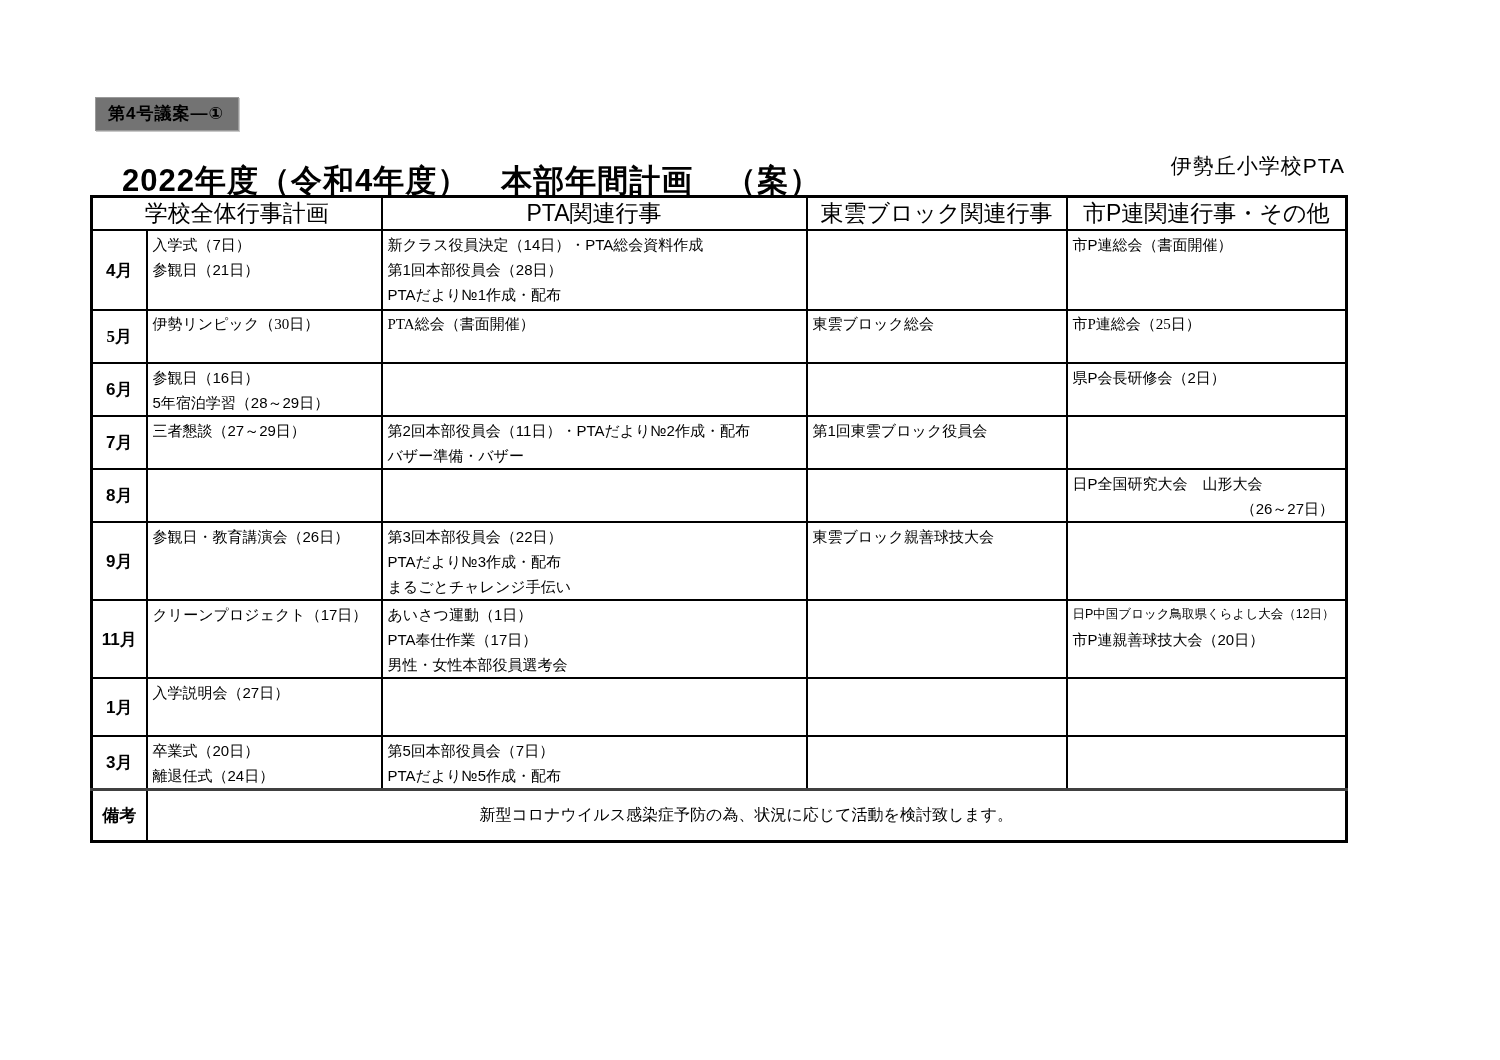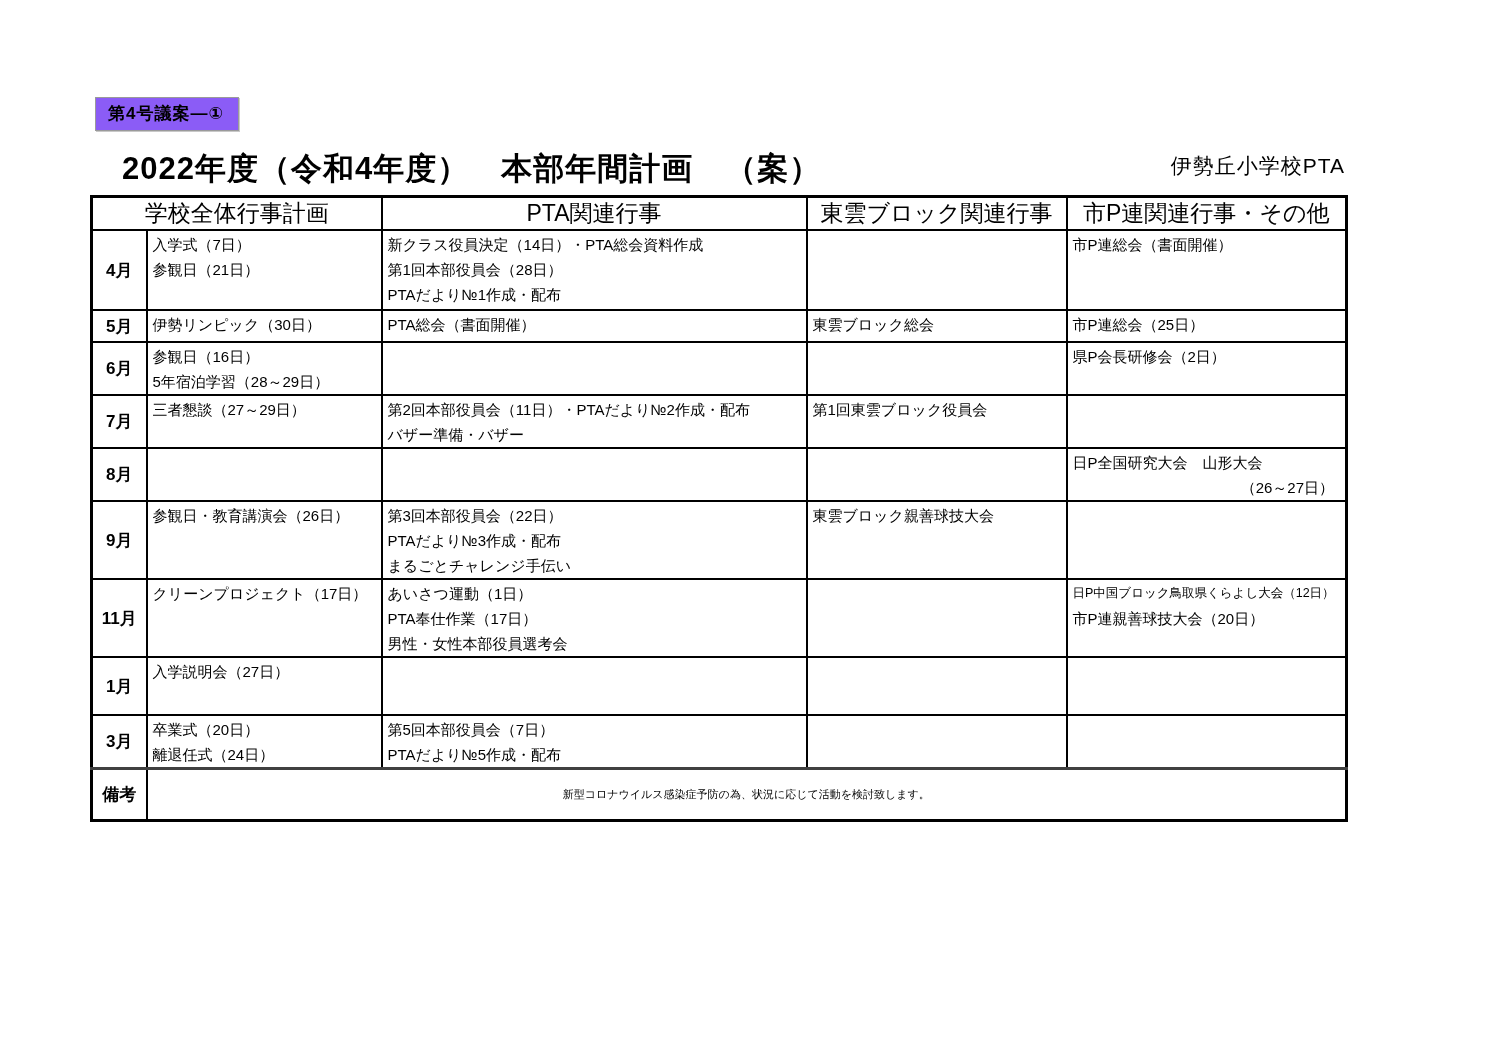--- a/index.html
+++ b/index.html
@@ -7,27 +7,27 @@
     width:1500px;height:1060px;
     font-family:"Liberation Sans","DejaVu Sans",sans-serif;
     color:#000;
     position:relative;
   }
   .page{position:absolute;inset:0;background:#fff;}
   .badge{
     position:absolute;left:95px;top:97px;
     border:1px solid #9a9a9a;
     box-shadow:1px 1px 0 #c8c8c8;
-    background:#8b5cf6;
+    background:#737373;
     padding:4px 14px 5px 12px;
     font-size:17px;font-weight:bold;
     letter-spacing:1px;
   }
   .doc-title{
-    position:absolute;left:122px;top:148px;margin:0;
+    position:absolute;left:122px;top:160px;margin:0;
     font-size:31px;font-weight:bold;letter-spacing:1px;
     white-space:nowrap;
   }
   .org{
     position:absolute;right:155px;top:152px;
     font-size:21px;font-weight:normal;letter-spacing:1px;
     white-space:nowrap;
     text-align:center;
   }
   table.sched{
@@ -59,21 +59,21 @@
   }
   td.cell .line{
     line-height:25px;
     white-space:nowrap;
   }
   td.cell .line.small{font-size:12.5px;}
   td.cell .line.right{text-align:right;padding-right:6px;}
   tr.remarks-row td{border-top:3px solid #404040;}
   td.remarks{
     text-align:center;vertical-align:middle;
-    font-size:11px;
+    font-size:16px;
     padding:0 4px;
   }
 </style>
 </head>
 <body>
 
 <div class="page">
   <div class="badge">第4号議案―①</div>
   <h1 class="doc-title">2022年度（令和4年度）　本部年間計画　（案）</h1>
   <div class="org">伊勢丘小学校PTA</div>
@@ -104,21 +104,21 @@
           <td class="cell">
             <div class="line">新クラス役員決定（14日）・PTA総会資料作成</div>
             <div class="line">第1回本部役員会（28日）</div>
             <div class="line">PTAだより№1作成・配布</div>
           </td>
           <td class="cell"></td>
           <td class="cell">
             <div class="line">市P連総会（書面開催）</div>
           </td>
         </tr>
-        <tr style="height: 32px;">
+        <tr style="height: 53px; font-family: Liberation Serif, serif;">
           <td class="month">5月</td>
           <td class="cell">
             <div class="line">伊勢リンピック（30日）</div>
           </td>
           <td class="cell">
             <div class="line">PTA総会（書面開催）</div>
           </td>
           <td class="cell">
             <div class="line">東雲ブロック総会</div>
           </td>

